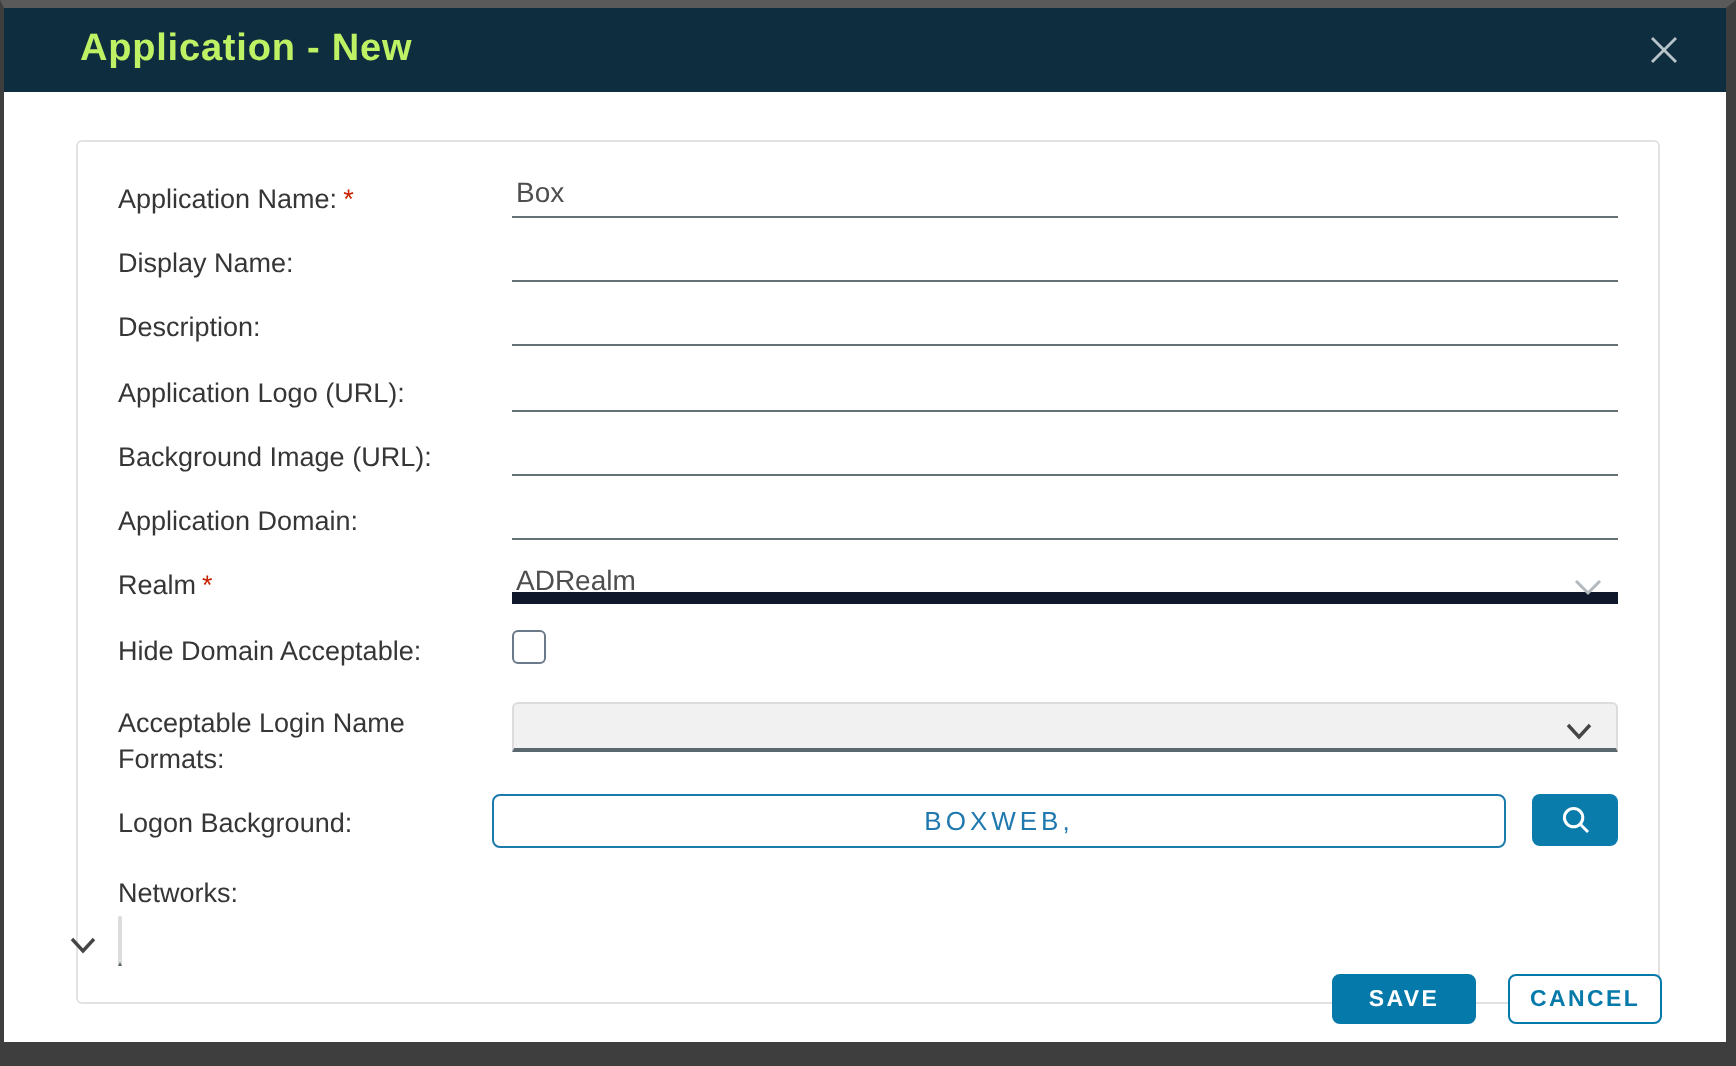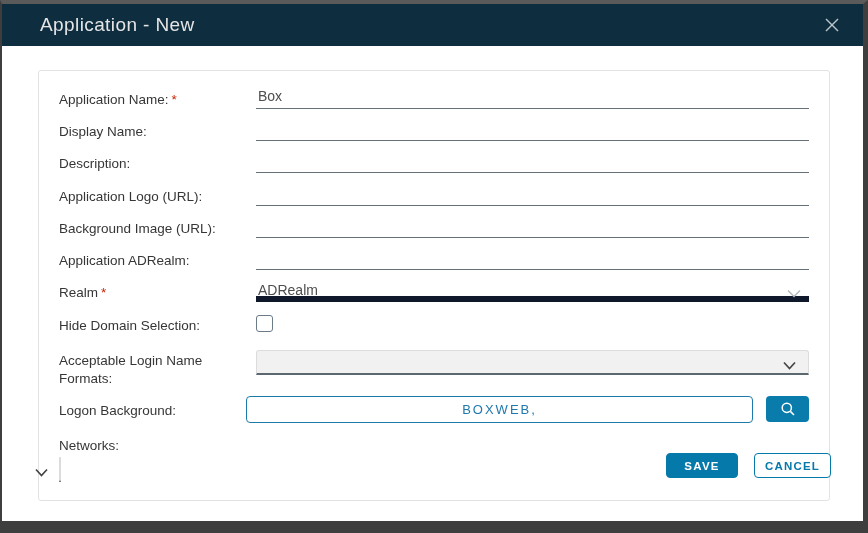--- a/index.html
+++ b/index.html
@@ -19,23 +19,23 @@
     position: relative;
   }
   .dialog-header {
     height: 42px;
     background: #0e2d3f;
     display: flex;
     align-items: center;
     padding: 0 20px 0 38px;
   }
   .dialog-title {
-    color: #e5e5e5;
+    color: #bef264;
     font-size: 19px;
-    font-weight: 400;
+    font-weight: 700;
     letter-spacing: 0.4px;
     flex: 1;
   }
   .close-btn {
     width: 22px; height: 22px;
     display: flex; align-items: center; justify-content: center;
     cursor: pointer;
   }
   .close-btn svg { stroke: #b9c4ca; }
   .form-card {
@@ -126,21 +126,21 @@
     width: 43px; height: 26px;
     background: #0a7cab;
     border: none;
     border-radius: 4px;
     display: flex; align-items: center; justify-content: center;
     cursor: pointer;
   }
   .networks-row { margin-top: 6px; margin-bottom: 2px; flex-direction: column; }
   .action-bar {
     position: absolute;
-    top: 449px; right: 32px;
+    top: 483px; right: 32px;
     display: flex; gap: 16px;
   }
   .btn {
     height: 25px;
     border-radius: 4px;
     font-family: "Liberation Sans", sans-serif;
     font-size: 11.5px;
     font-weight: 700;
     letter-spacing: 1.2px;
     cursor: pointer;
@@ -205,42 +205,42 @@
     </div>
 
     <div class="row">
       <div class="row-label">Background Image (URL):</div>
       <div class="row-field">
         <input class="underline-input" type="text" value="" style="">
       </div>
     </div>
 
     <div class="row">
-      <div class="row-label">Application ADRealm:</div>
+      <div class="row-label">Application Domain:</div>
       <div class="row-field">
         <input class="underline-input" type="text" value="" style="">
       </div>
     </div>
 
     <div class="row">
       <div class="row-label"><span>Realm</span><span class="req">*</span></div>
       <div class="row-field">
         <div class="select-underline">
           <span>ADRealm</span>
           <span class="chev chev-light">
             <svg width="14" height="9" viewBox="0 0 14 9" fill="none" stroke-width="1.5">
                 <polyline points="1,1.5 7,7.5 13,1.5"></polyline>
               </svg>
           </span>
         </div>
       </div>
     </div>
 
     <div class="row checkbox-row">
-      <div class="row-label">Hide Domain Selection:</div>
+      <div class="row-label">Hide Domain Acceptable:</div>
       <div class="row-field">
         <input class="checkbox" type="checkbox" style="">
       </div>
     </div>
 
     <div class="row">
       <div class="row-label">Acceptable Login Name Formats:</div>
       <div class="row-field" style="padding-top:4px;">
         <div class="box-select">
           <span></span>

